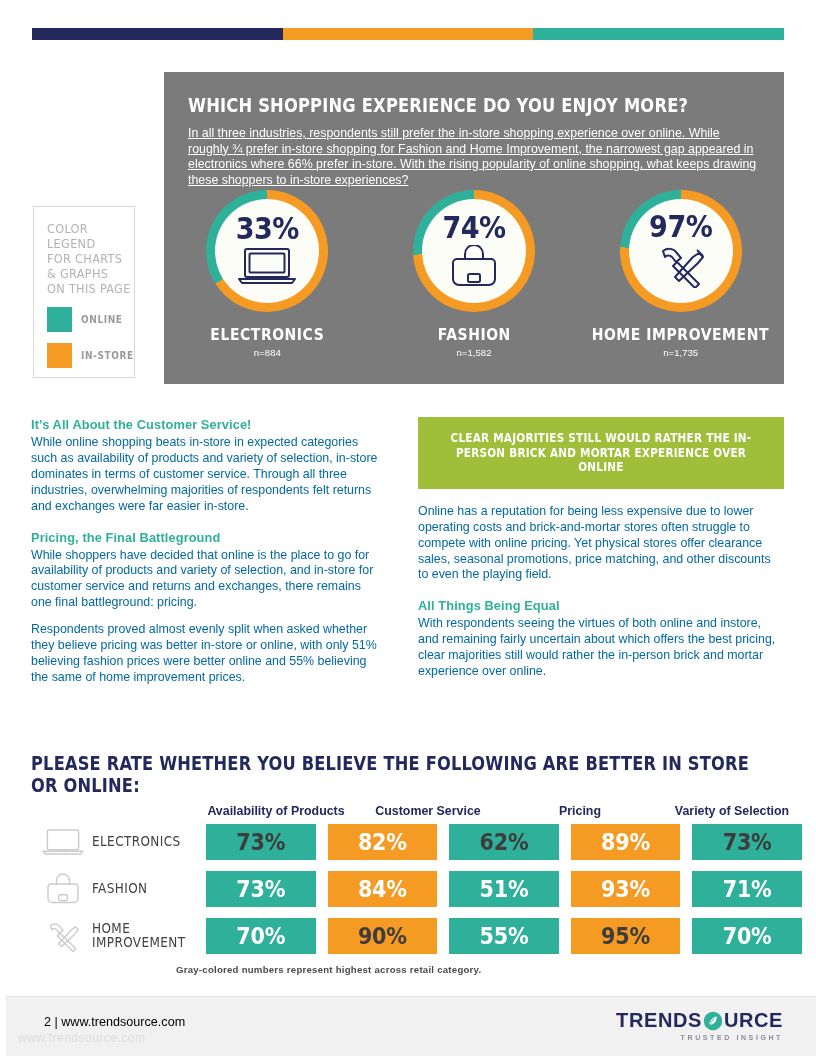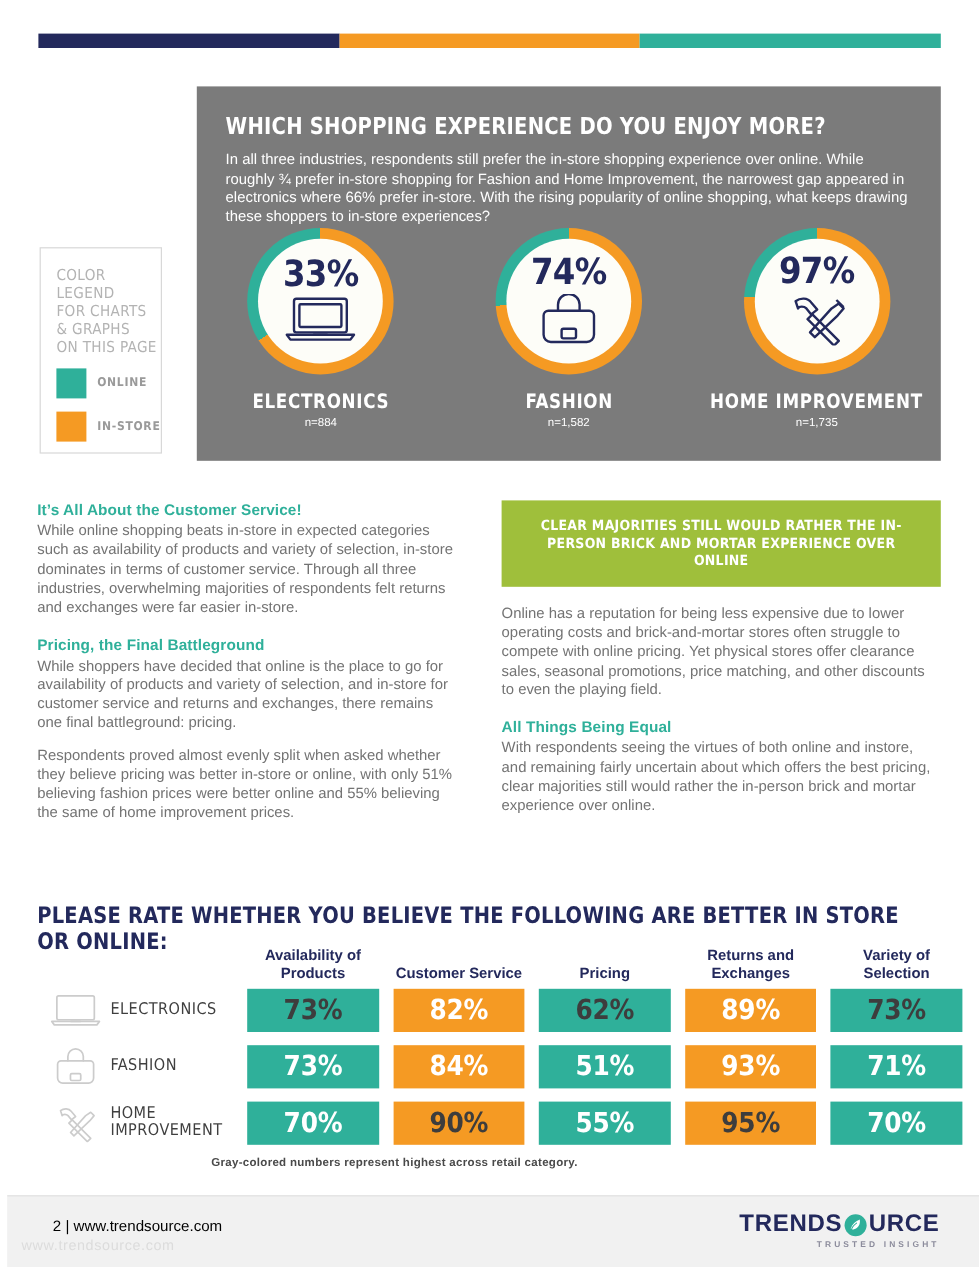--- a/index.html
+++ b/index.html
@@ -22,21 +22,21 @@
   
   .hero {
     position: absolute; left: 164px; top: 72px; width: 620px; height: 312px;
     background: #7b7b7b; color: #ffffff; padding: 22px 24px 0 24px;
   }
   .hero h1 {
     font-family: "Liberation Sans Narrow", "DejaVu Sans Condensed", "Liberation Sans", sans-serif;
     font-size: 19.5px; font-weight: bold; letter-spacing: .2px; margin-bottom: 9px;
     transform: scaleX(.93); transform-origin: left center;
   }
-  .hero p { font-size: 12.4px; line-height: 15.6px; max-width: 580px; }
+  .hero p { font-size: 12.4px; line-height: 15.6px; max-width: 580px; text-decoration: underline; }
 
   
   .donut-row { position: absolute; left: 164px; top: 190px; width: 620px; display: flex; }
   .donut-cell { flex: 1 1 33.33%; text-align: center; color: #fff; }
   .donut-wrap { position: relative; width: 122px; height: 122px; margin: 0 auto; }
   .donut-ring { position: absolute; inset: 0; border-radius: 50%; }
   .donut-hole {
     position: absolute; inset: 9px; border-radius: 50%; background: #fdfdf8;
     display: flex; flex-direction: column; align-items: center; justify-content: center;
   }
@@ -68,21 +68,21 @@
     font-family: "Liberation Sans Narrow", "DejaVu Sans Condensed", "Liberation Sans", sans-serif;
     font-size: 10px; font-weight: bold; color: #9a9a9a; letter-spacing: .6px; margin-left: 9px;
   }
 
   
   .col-left  { position: absolute; left: 31px;  top: 417px; width: 353px; }
   .col-right { position: absolute; left: 418px; top: 417px; width: 366px; }
   .sec-head {
     color: #2fb09a; font-size: 12.8px; font-weight: bold; margin-bottom: 3px; letter-spacing: .1px;
   }
-  .sec-body { color: #737373; font-size: 12.4px; line-height: 15.9px; }
+  .sec-body { color: #0369a1; font-size: 12.4px; line-height: 15.9px; }
   .gap-lg { height: 15px; }
   .gap-sm { height: 11px; }
 
   .callout {
     background: #9fbf3b; color: #ffffff; padding: 14px 18px; text-align: center;
     font-family: "Liberation Sans Narrow", "DejaVu Sans Condensed", "Liberation Sans", sans-serif;
     font-size: 11.6px; font-weight: bold; line-height: 14.6px; letter-spacing: .25px;
     min-height: 64px; display: flex; align-items: center; justify-content: center;
   }
 
@@ -256,21 +256,20 @@
   </div>
 
   <div class="tbl-title">PLEASE RATE WHETHER YOU BELIEVE THE FOLLOWING ARE BETTER IN STORE OR ONLINE:</div>
 
   <div class="tbl">
     <div class="tbl-headrow">
       <div class="th-spacer"></div>
       <div class="th">Availability of Products</div>
       <div class="th">Customer Service</div>
       <div class="th">Pricing</div>
-      <div class="th">Returns and Exchanges</div>
       <div class="th">Variety of Selection</div>
     </div>
 
     <div class="tr">
       <div class="rowlabel">
         <span class="rowicon">
           <svg width="44" height="30" viewBox="0 0 62 40" fill="none" stroke="#cccccc" stroke-width="2">
             <rect x="9" y="3" width="44" height="28" rx="2"></rect>
             <path d="M3 33h56l-3 4H6z" stroke-linejoin="round"></path>
             <path d="M25 33h12"></path>

